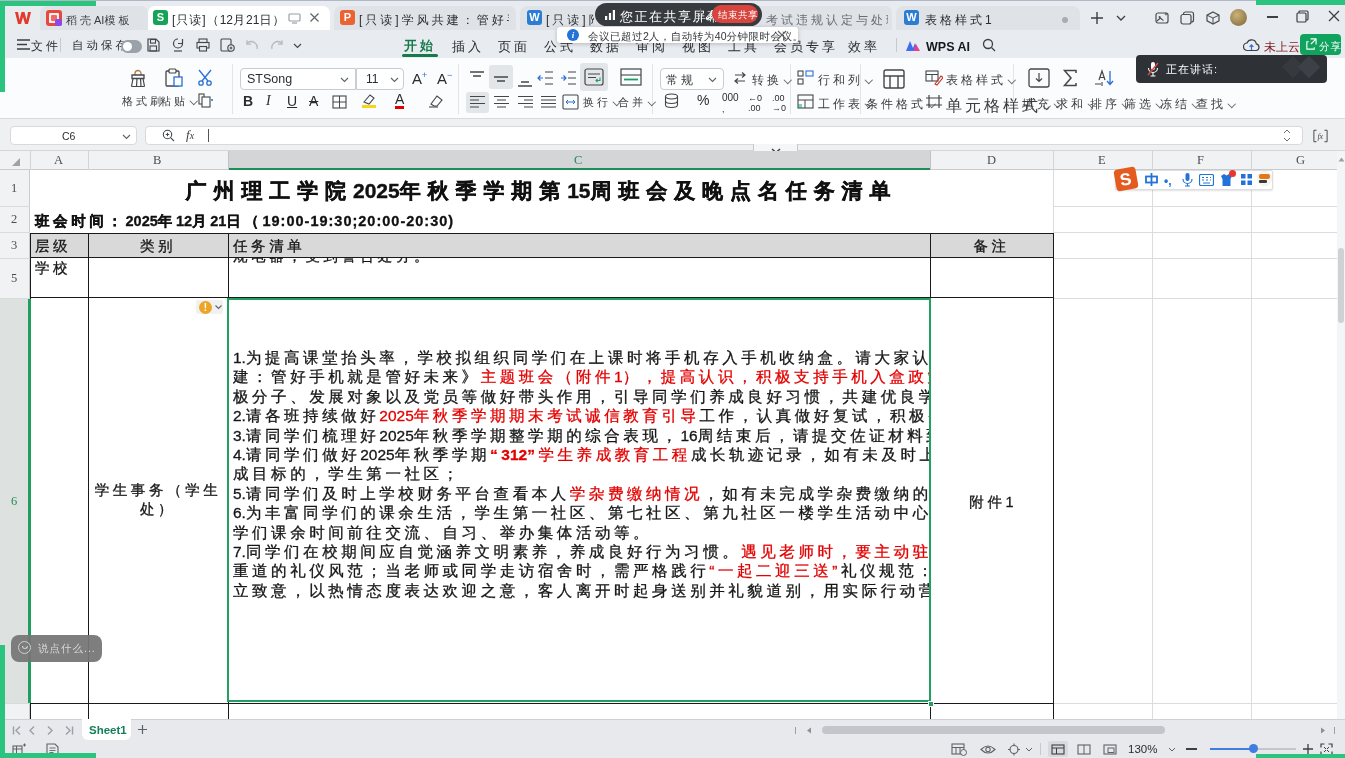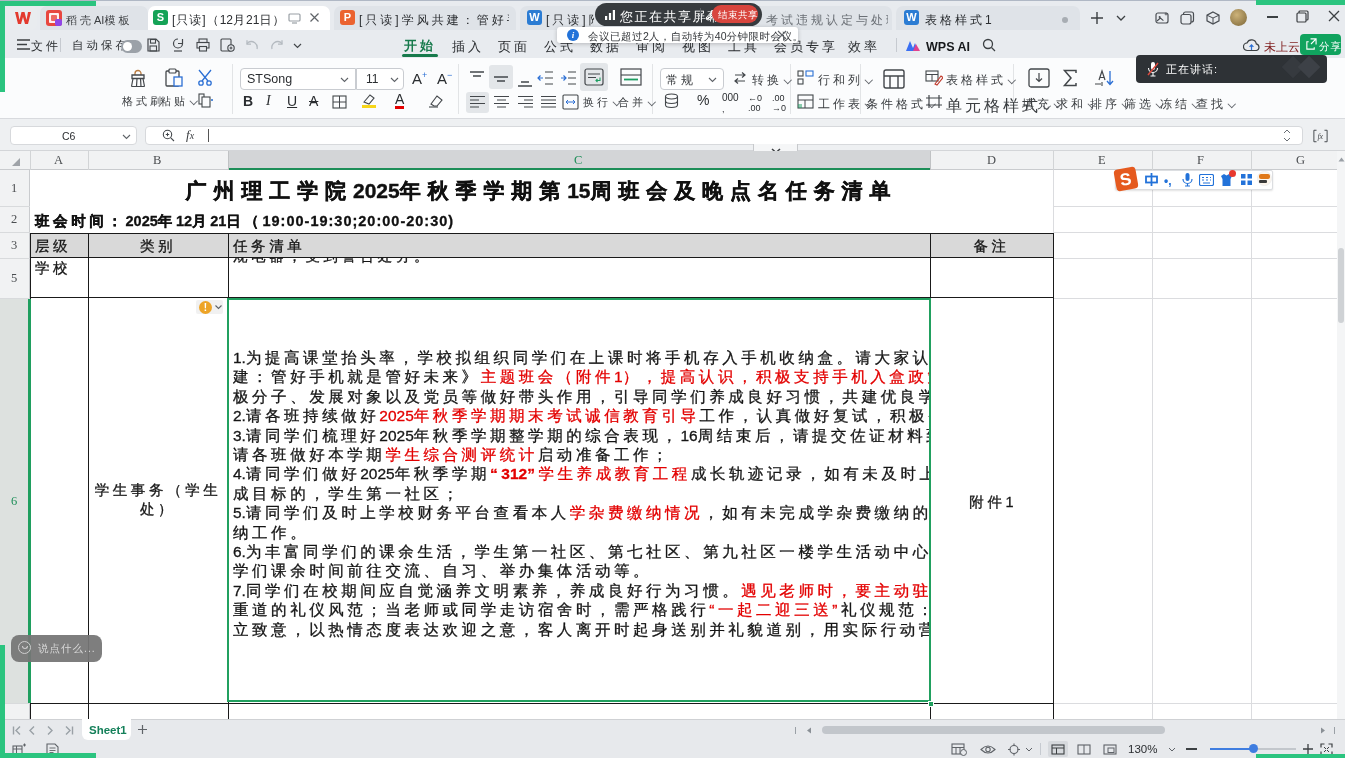--- a/index.html
+++ b/index.html
@@ -427,25 +427,23 @@
 <svg class="ab" style="left:215px;top:305px" width="7" height="5" viewBox="0 0 7 5">
     <path d="M0.5 0.5 L3.5 3.5 L6.5 0.5" stroke="#5f6368" stroke-width="1.1" fill="none"></path>
   </svg>
 
 <div class="ab" style="left:233px;top:348px;width:696px;font-size:15.5px;color:#161616;letter-spacing:3.55px;-webkit-text-stroke:0.3px currentColor;line-height:19.4px;white-space:nowrap;overflow:hidden">
 <div><span class="num">1.</span>为提高课堂抬头率，学校拟组织同学们在上课时将手机存入手机收纳盒。请大家认真参与《学风共</div>
 <div>建：管好手机就是管好未来》<span class="red">主题班会（附件<span class="num">1</span>），提高认识，积极支持手机入盒政策</span>，班干部、入党积</div>
 <div>极分子、发展对象以及党员等做好带头作用，引导同学们养成良好习惯，共建优良学风；</div>
 <div><span class="num">2.</span>请各班持续做好<span class="red"><span class="num">2025</span>年秋季学期期末考试诚信教育引导</span>工作，认真做好复试，积极备考，争取取得好</div>
 <div><span class="num">3.</span>请同学们梳理好<span class="num">2025</span>年秋季学期整学期的综合表现，<span class="num">16</span>周结束后，请提交佐证材料到班级评议小组，</div>
-<div>请各班做好本学期<span class="red">学生综合测评统计</span>启动准备工作；</div>
 <div><span class="num">4.</span>请同学们做好<span class="num">2025</span>年秋季学期<span class="red" style="font-weight:bold">“<span class="num">312</span>”</span><span class="red">学生养成教育工程</span>成长轨迹记录，如有未及时上传系统或未完成养</div>
 <div>成目标的，学生第一社区；</div>
 <div><span class="num">5.</span>请同学们及时上学校财务平台查看本人<span class="red">学杂费缴纳情况</span>，如有未完成学杂费缴纳的，请按计划完成缴</div>
-<div>纳工作。</div>
 <div><span class="num">6.</span>为丰富同学们的课余生活，学生第一社区、第七社区、第九社区一楼学生活动中心每天开放，欢迎同</div>
 <div>学们课余时间前往交流、自习、举办集体活动等。</div>
 <div><span class="num">7.</span>同学们在校期间应自觉涵养文明素养，养成良好行为习惯。<span class="red">遇见老师时，要主动驻足问好</span>，展现尊师</div>
 <div>重道的礼仪风范；当老师或同学走访宿舍时，需严格践行<span class="red">“一起二迎三送”</span>礼仪规范：客人进房时立即起</div>
 <div>立致意，以热情态度表达欢迎之意，客人离开时起身送别并礼貌道别，用实际行动营造尊师重友、文明</div>
 </div>
 
 <div class="ab" style="left:1115px;top:170px;width:158px;height:20px;background:#fff;border:1px solid #dcdee1;border-radius:2px;box-shadow:0 1px 2px rgba(0,0,0,.12)"></div>
 <div class="ab" style="left:1115px;top:168px;width:22px;height:22px;background:#e55a1f;border-radius:4px;transform:rotate(-10deg)"></div>
 <div class="ab" style="left:1120px;top:170px;color:#fff;font-size:17px;font-weight:bold;transform:rotate(-10deg)">S</div>

